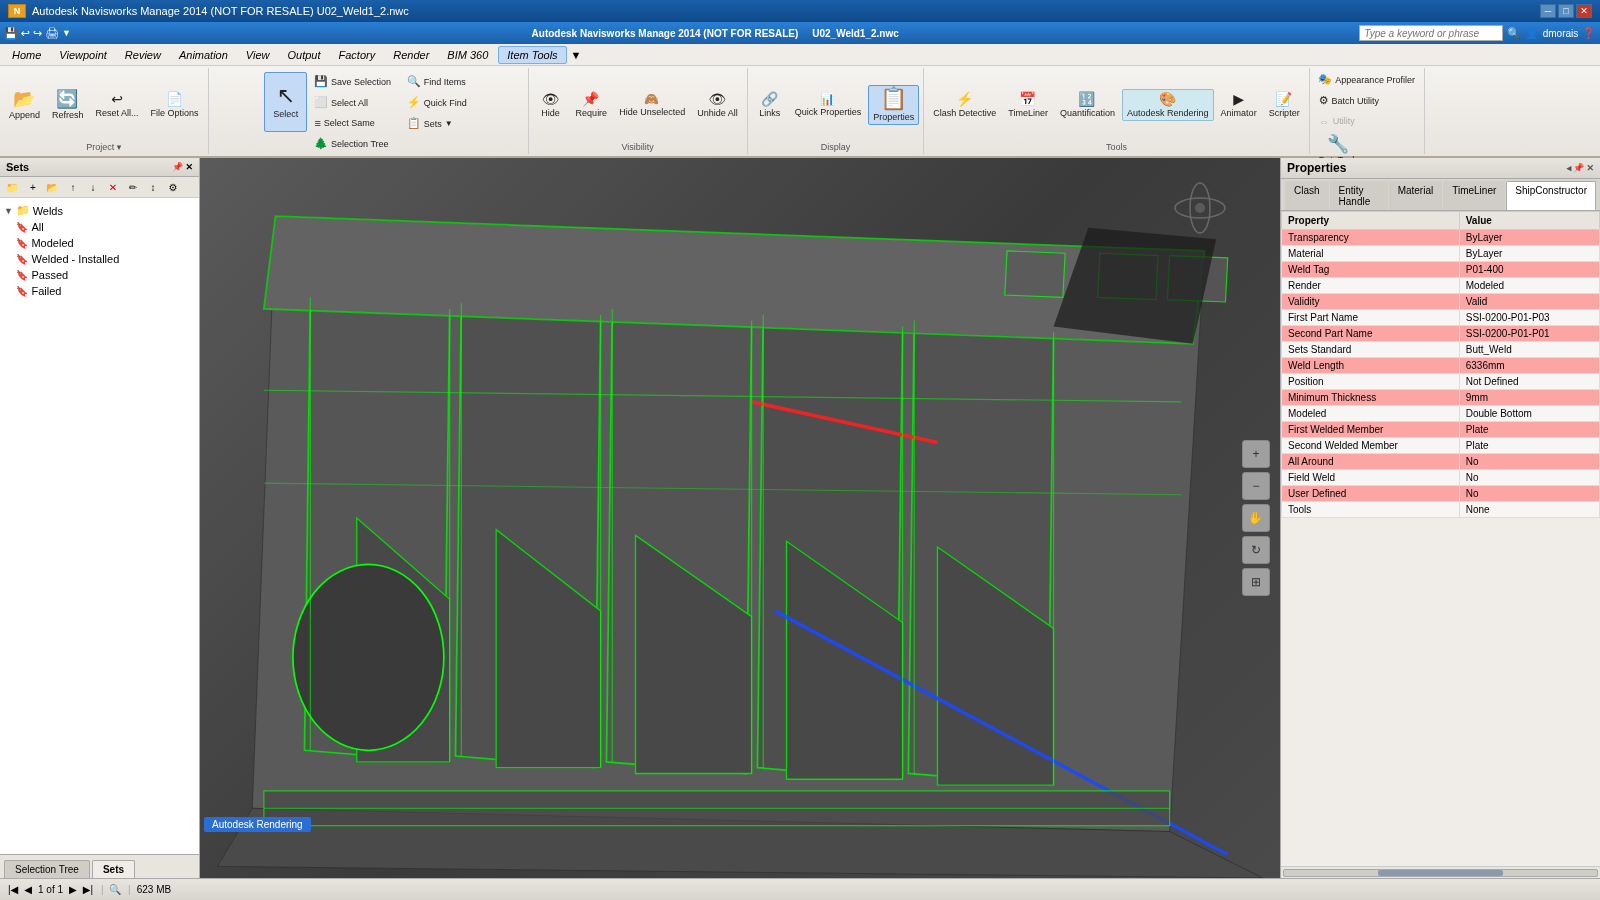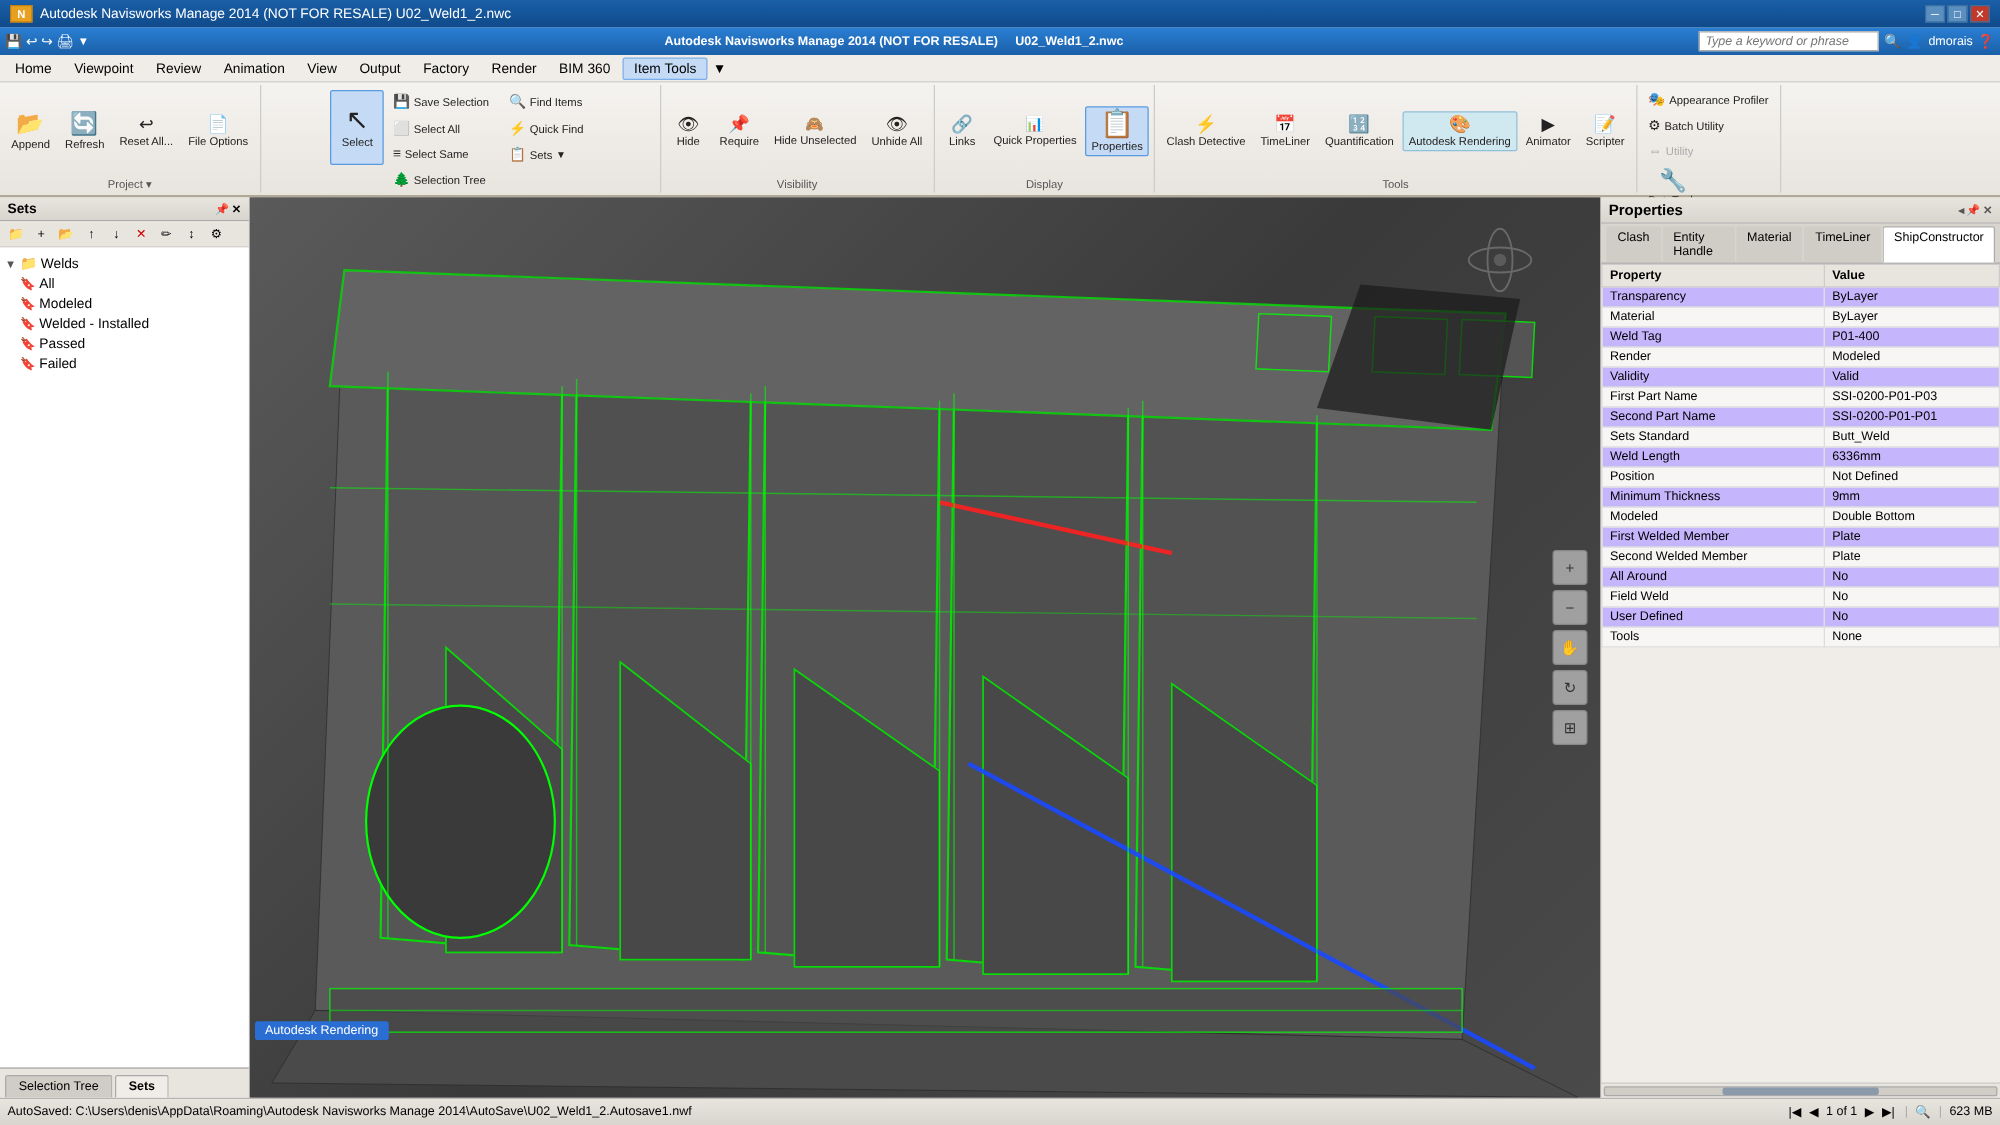--- a/index.html
+++ b/index.html
@@ -56,20 +56,21 @@
       display: flex;
       align-items: center;
       padding: 0 4px;
       gap: 2px;
     }
     #menubar .menu-item {
       padding: 2px 8px;
       font-size: 11px;
       cursor: pointer;
       border-radius: 2px;
+      font-style: italic;
     }
     #menubar .menu-item.active { background: #c5daf5; border: 1px solid #7aaeea; }
 
     
     #ribbon {
       height: 92px;
       background: linear-gradient(to bottom, #f5f3f0, #e8e4de);
       border-bottom: 2px solid #b0a898;
       display: flex;
       align-items: stretch;
@@ -235,21 +236,21 @@
     .prop-table th {
       background: #e8e4de;
       border: 1px solid #ccc;
       padding: 3px 6px;
       text-align: left;
       font-weight: bold;
     }
     .prop-table td {
       border: 1px solid #ddd;
       padding: 2px 6px;
-      background: #c4b5fd;
+      background: #fca5a5;
     }
     .prop-table tr:nth-child(even) td { background: #f8f6f4; }
     .prop-scroll { overflow-y: auto; flex: 1; }
     .prop-scroll-x {
       height: 12px;
       background: #e8e4de;
       border-top: 1px solid #ccc;
       display: flex;
       align-items: center;
       padding: 0 2px;
@@ -815,23 +816,20 @@
     <div class="prop-scroll-x">
       <div class="scroll-track">
         <div class="scroll-thumb"></div>
       </div>
     </div>
   </div>
 
 </div>
 
 <div id="statusbar">
-  <div class="status-left">
-    <span>AutoSaved: C:\Users\denis\AppData\Roaming\Autodesk Navisworks Manage 2014\AutoSave\U02_Weld1_2.Autosave1.nwf</span>
-  </div>
   <div class="status-right">
     <div class="nav-arrows">
       <span>|◀</span>
       <span>◀</span>
       <span>1 of 1</span>
       <span>▶</span>
       <span>▶|</span>
     </div>
     <span style="color:#aaa;">|</span>
     <span>🔍</span>

